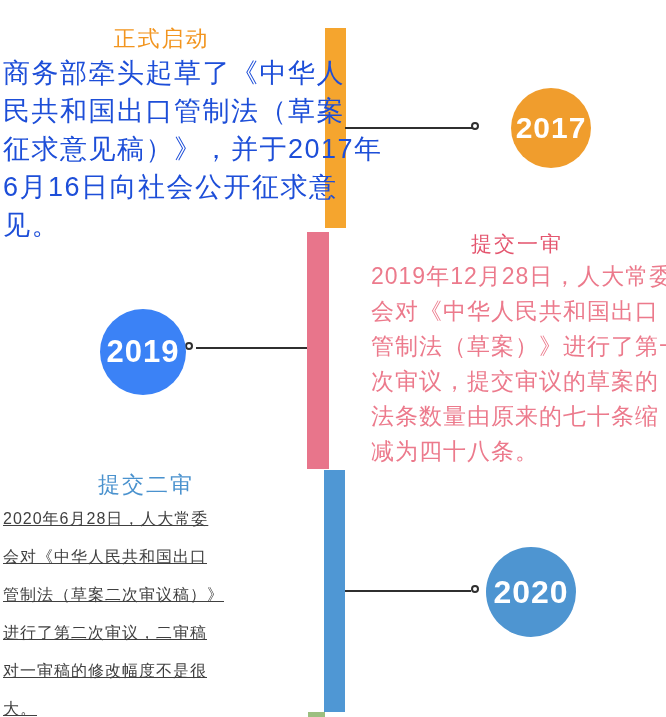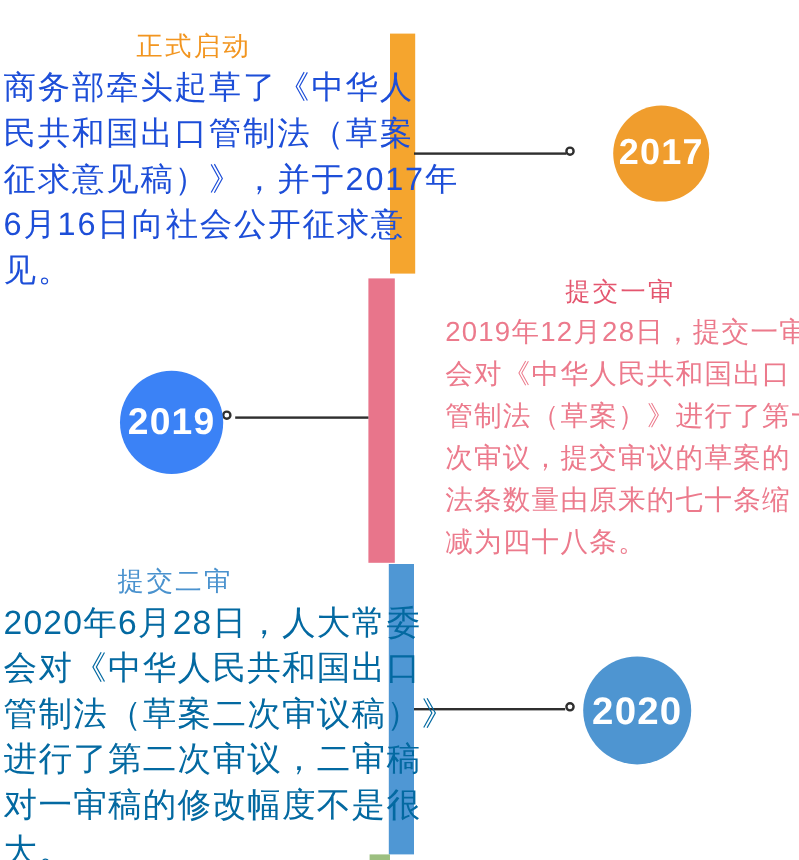--- a/index.html
+++ b/index.html
@@ -53,21 +53,21 @@
   .block-2017 .block-title { color: #F2951F; font-size: 22px; padding-right: 28px; letter-spacing: 2px; }
   .block-2017 .block-line  { color: #1d4ed8; font-size: 27px; line-height: 38px; letter-spacing: 1.5px; }
 
   .block-2019 { left: 371px; top: 229px; width: 292px; }
   .block-2019 .block-title { color: #E4566F; font-size: 21px; letter-spacing: 2px; }
   .block-2019 .block-line  { color: #EC7A8C; font-size: 23px; line-height: 35px; letter-spacing: 1px; }
   .block-2019 .block-line:first-of-type { margin-top: 4px; }
 
   .block-2020 { left: 3px; top: 470px; width: 310px; }
   .block-2020 .block-title { color: #4A92CE; font-size: 22px; padding-right: 24px; letter-spacing: 2px; }
-  .block-2020 .block-line  { color: #0369a1; font-size: 28px; line-height: 38px; letter-spacing: 1px; }
+  .block-2020 .block-line  { color: #404040; font-size: 16px; line-height: 38px; letter-spacing: 1px; text-decoration: underline; }
 </style>
 </head>
 <body>
 
 <div class="canvas">
 
   <div class="bar bar-orange"></div>
   <div class="bar bar-pink"></div>
   <div class="bar bar-blue"></div>
   <div class="bar bar-green"></div>
@@ -93,21 +93,21 @@
     <div class="block-title">正式启动</div>
     <div class="block-line">商务部牵头起草了《中华人</div>
     <div class="block-line">民共和国出口管制法（草案</div>
     <div class="block-line">征求意见稿）》，并于2017年</div>
     <div class="block-line">6月16日向社会公开征求意</div>
     <div class="block-line">见。</div>
   </div>
 
   <div class="block block-2019">
     <div class="block-title">提交一审</div>
-    <div class="block-line">2019年12月28日，提交一审</div>
+    <div class="block-line">2019年12月28日，人大常委</div>
     <div class="block-line">会对《中华人民共和国出口</div>
     <div class="block-line">管制法（草案）》进行了第一</div>
     <div class="block-line">次审议，提交审议的草案的</div>
     <div class="block-line">法条数量由原来的七十条缩</div>
     <div class="block-line">减为四十八条。</div>
   </div>
 
   <div class="block block-2020">
     <div class="block-title">提交二审</div>
     <div class="block-line">2020年6月28日，人大常委</div>

